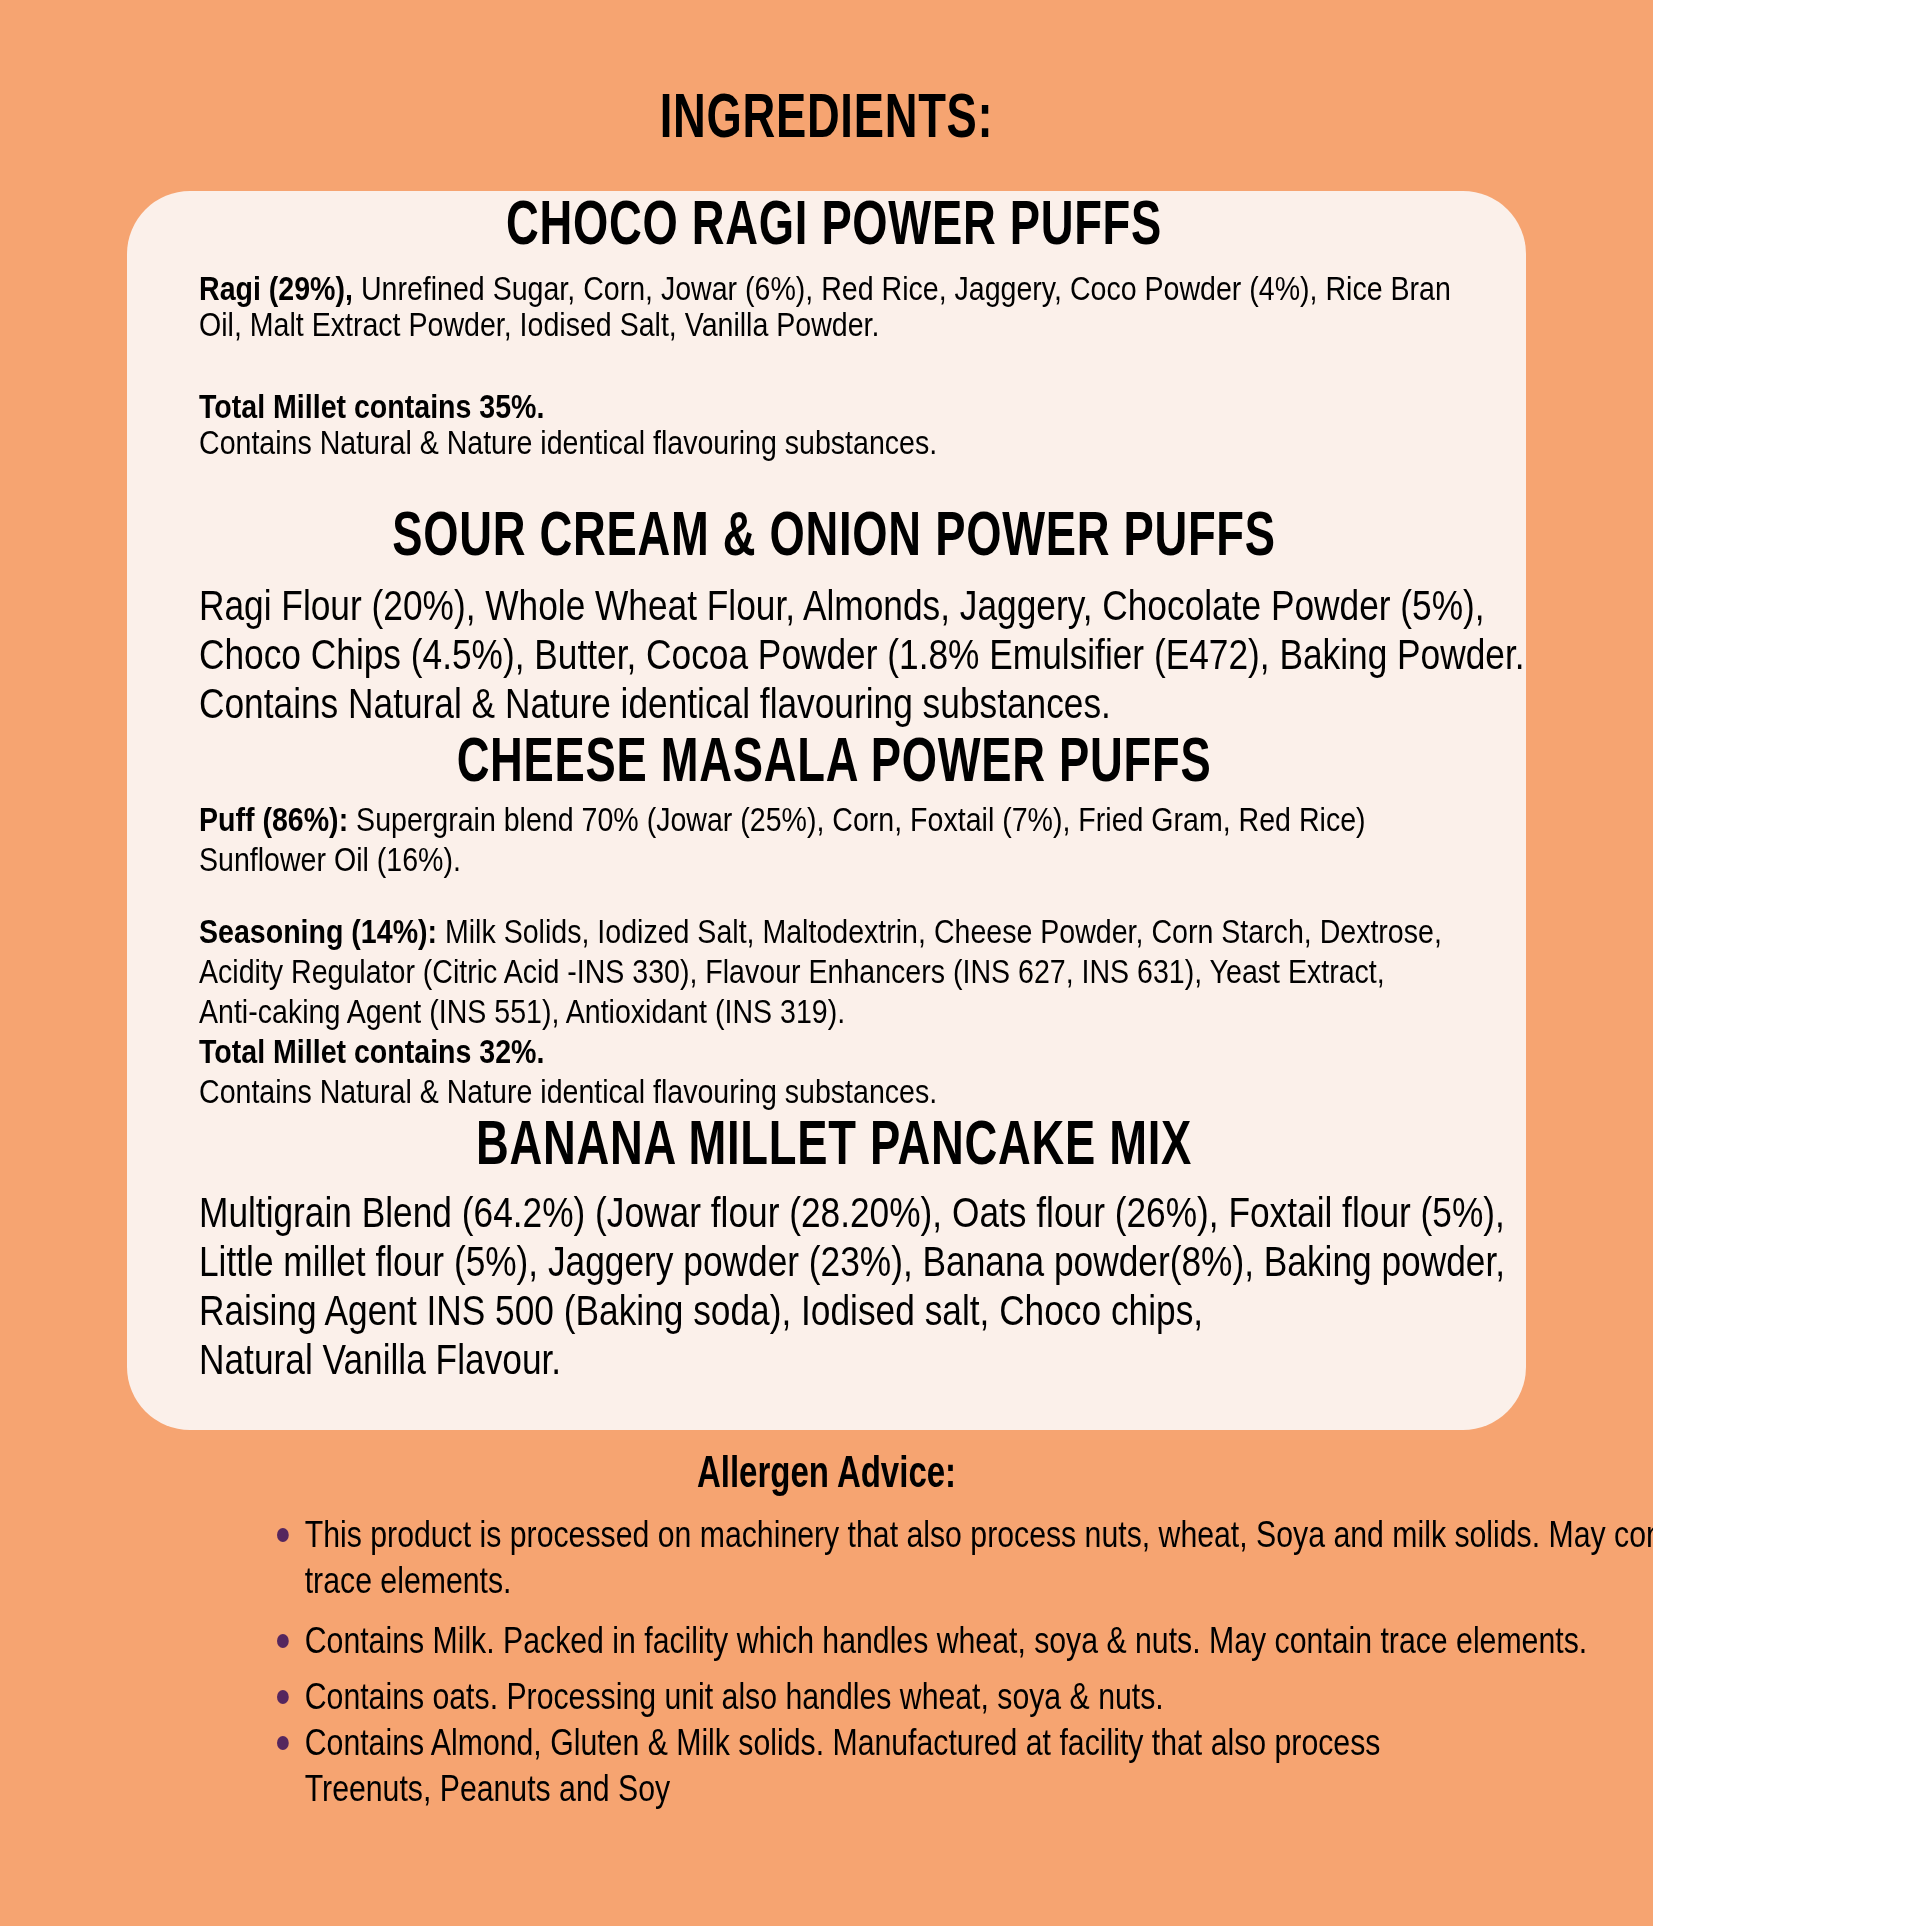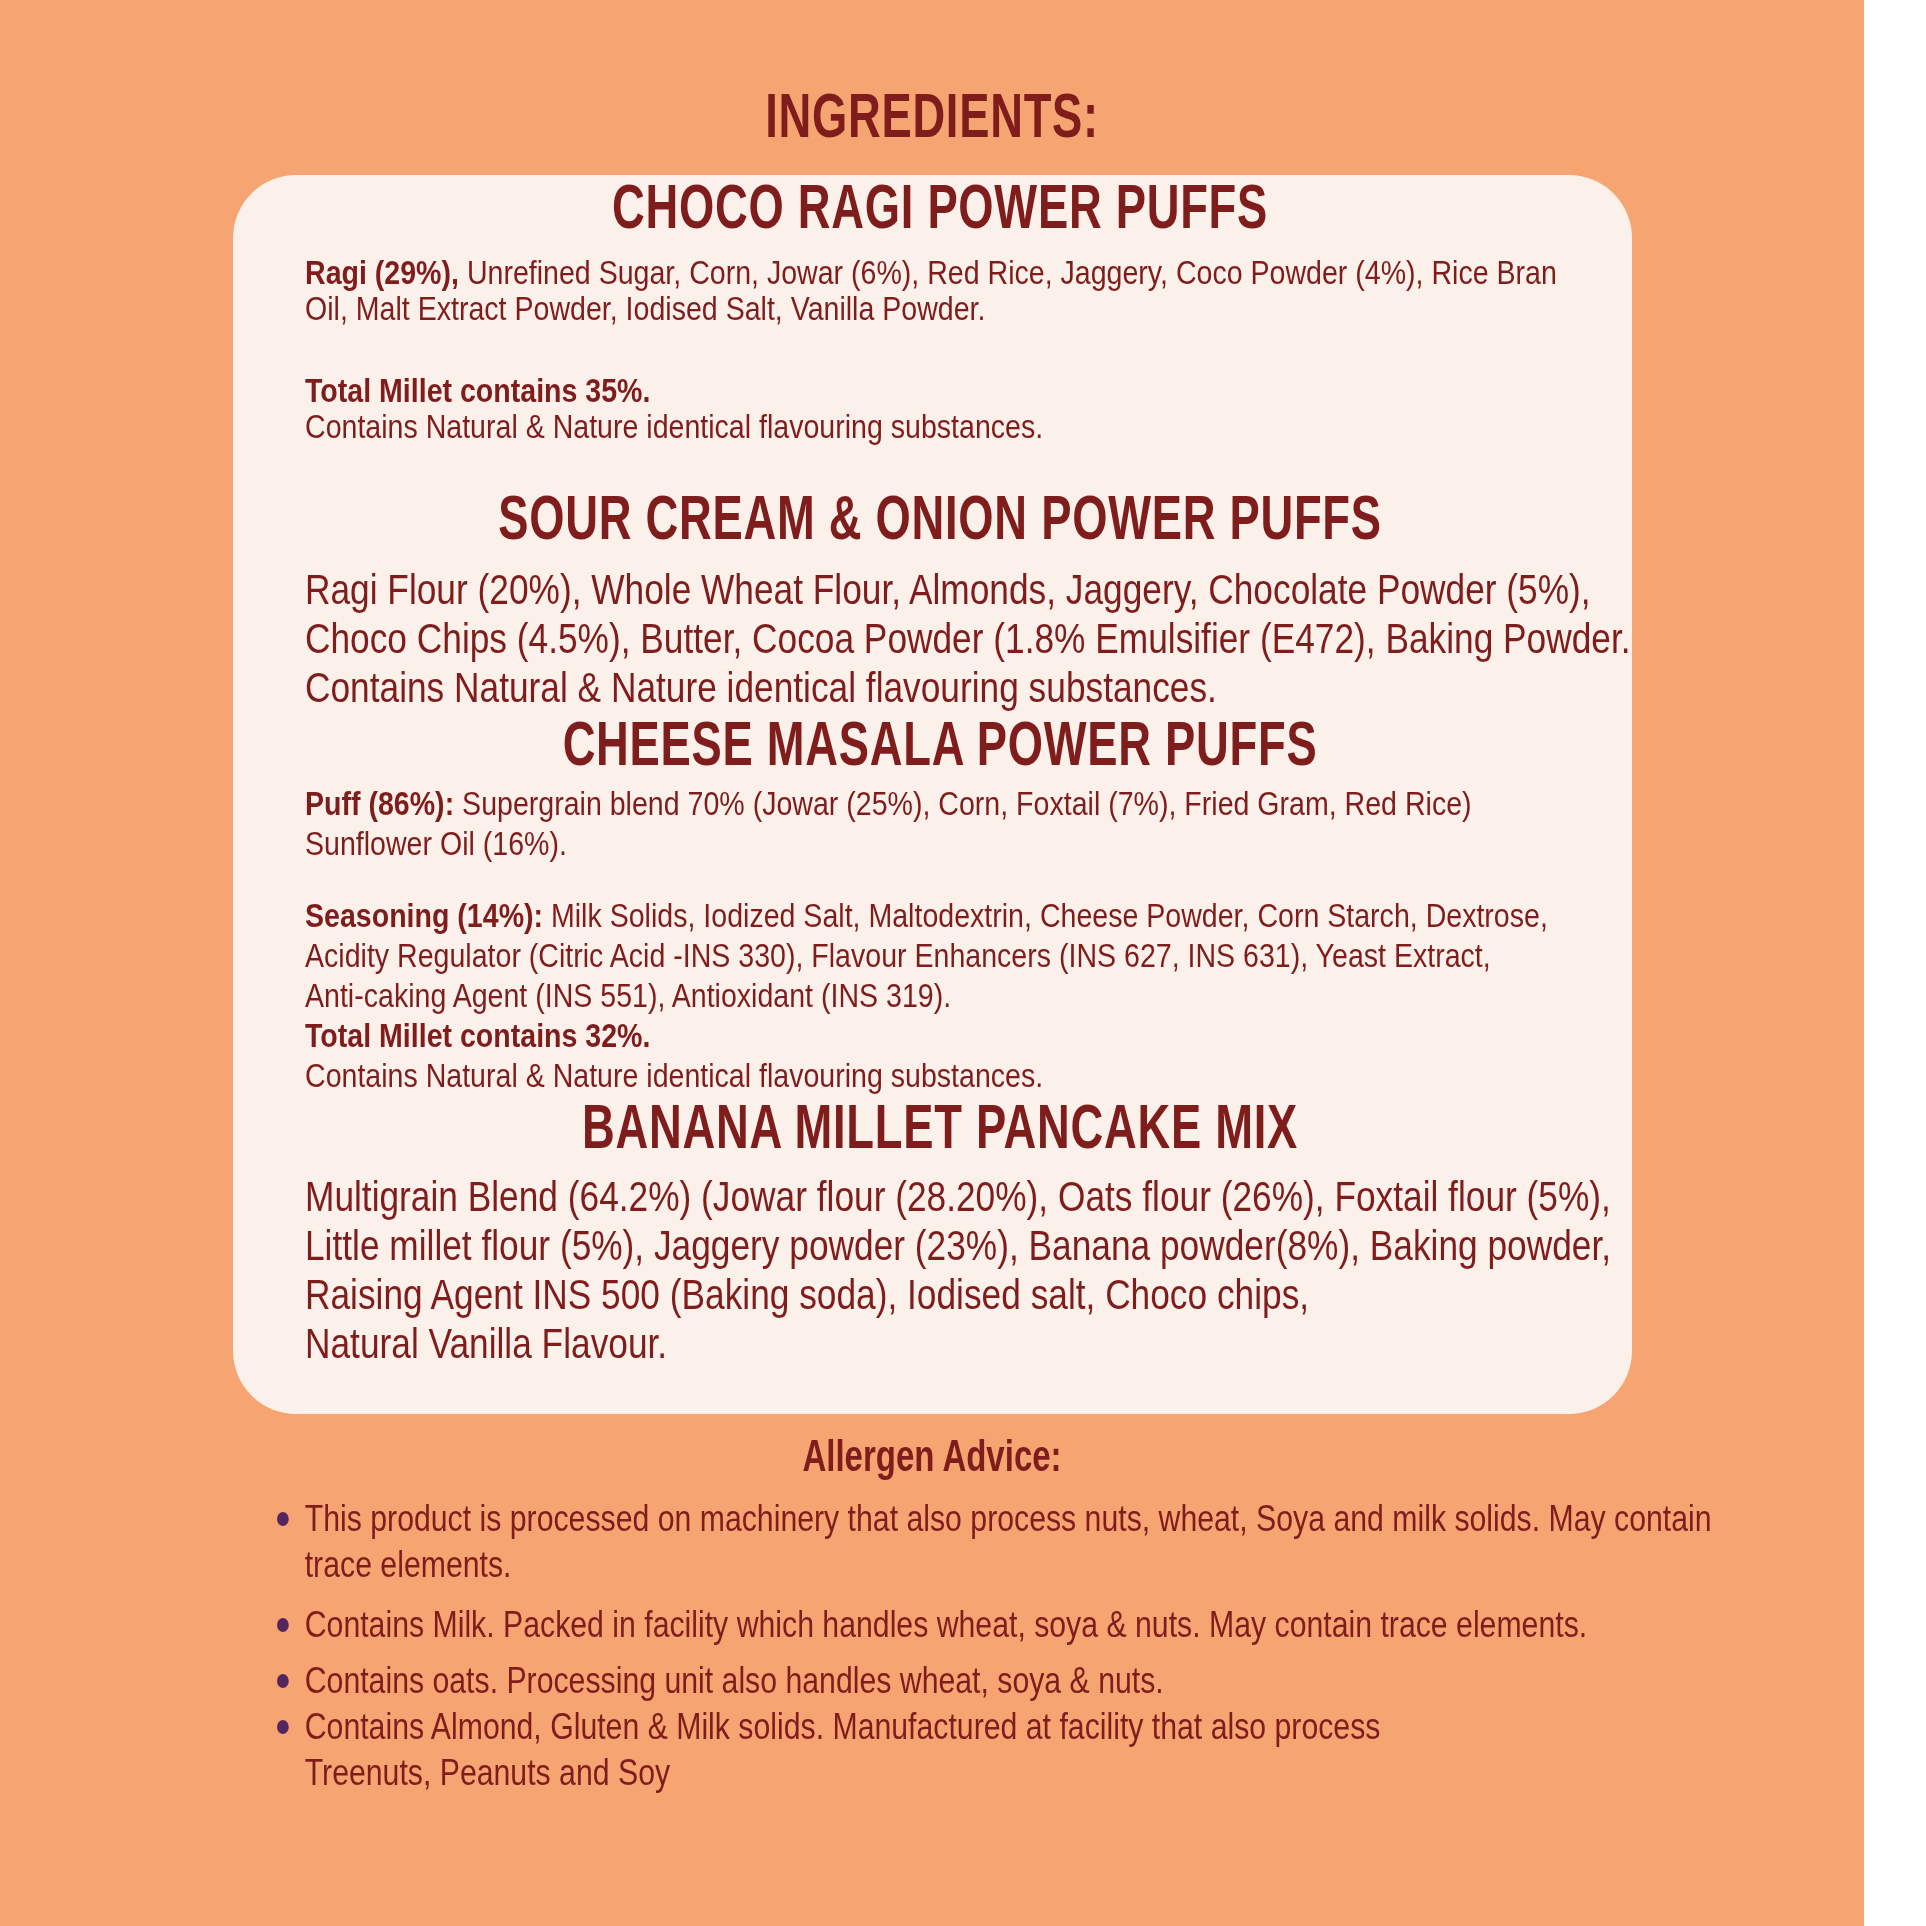--- a/index.html
+++ b/index.html
@@ -1,37 +1,37 @@
 <!DOCTYPE html>
 <html><head>
 <meta charset="utf-8">
 <style>
   html,body{margin:0;padding:0;}
   .page{
     position:relative;
-    width:1864px;height:1927px;
+    width:1653px;height:1927px;
     background:#F6A471;
     font-family:"Liberation Sans",sans-serif;
-    color:#7f1d1d;
+    color:#000000;
     overflow:hidden;
   }
   .title{
     padding-top:84px;
     text-align:center;
     font-size:63px;line-height:63px;
     font-weight:800;
     letter-spacing:1px;
     transform:scaleX(.72);
     transform-origin:50% 0;
     white-space:pre;
   }
   .card{
     box-sizing:border-box;
     width:1399px;
-    margin:28px auto 0;
+    margin:44px auto 0;
     background:#FBF0EA;
     border-radius:63px;
     padding:0 40px 46px 72px;
   }
   .h-big{
     font-size:63px;line-height:63px;
     font-weight:800;
     letter-spacing:1px;
     text-align:center;
     margin:0 0 0 -17px;

